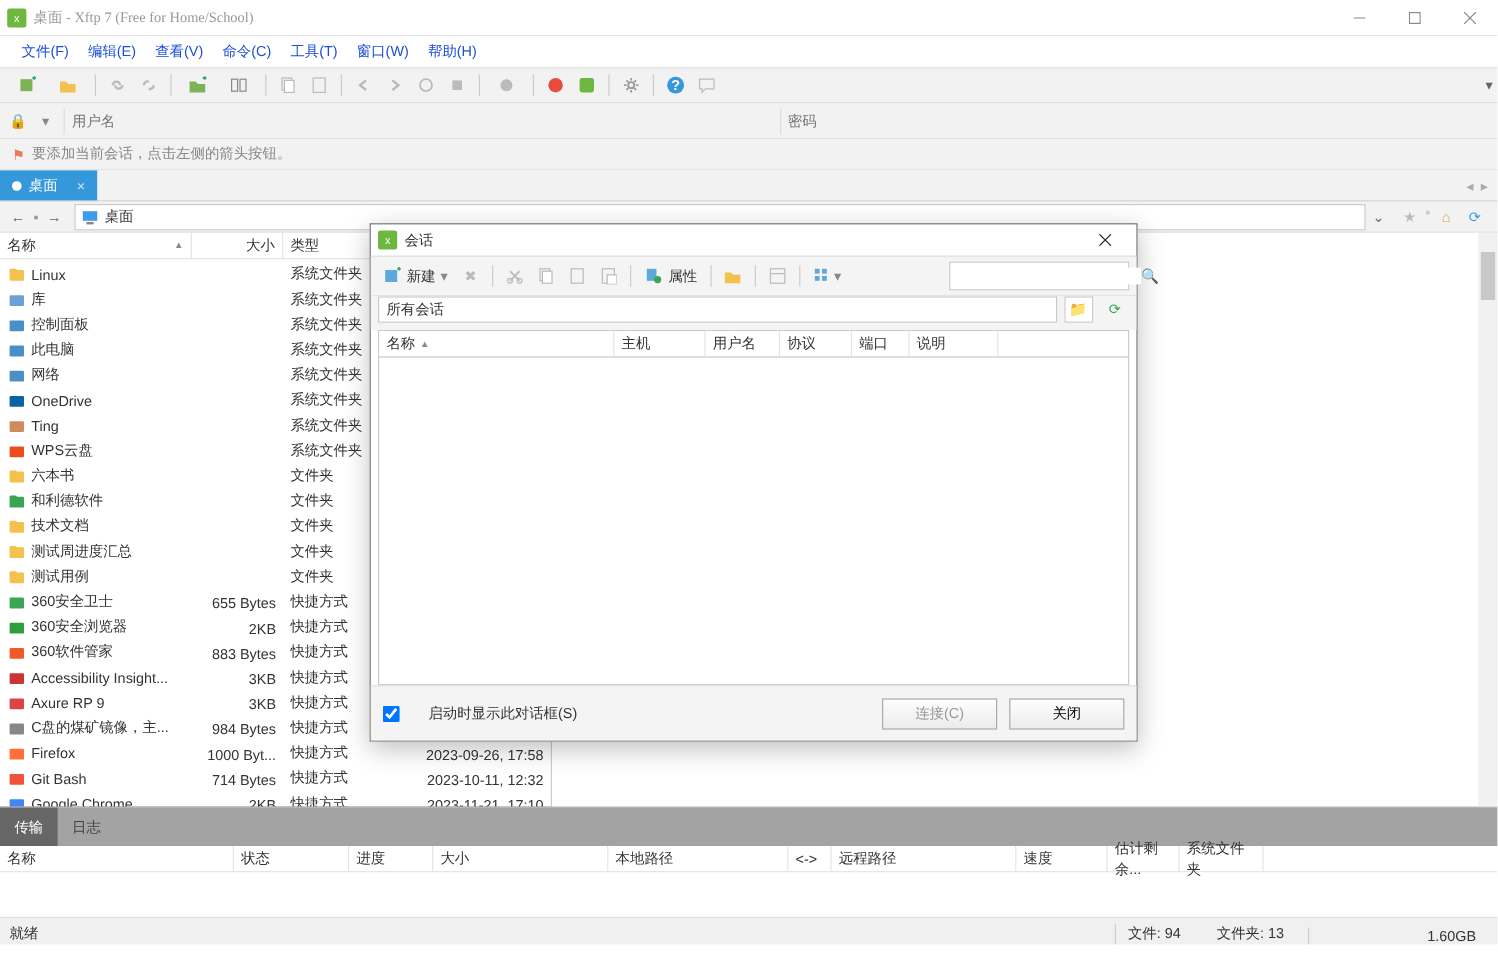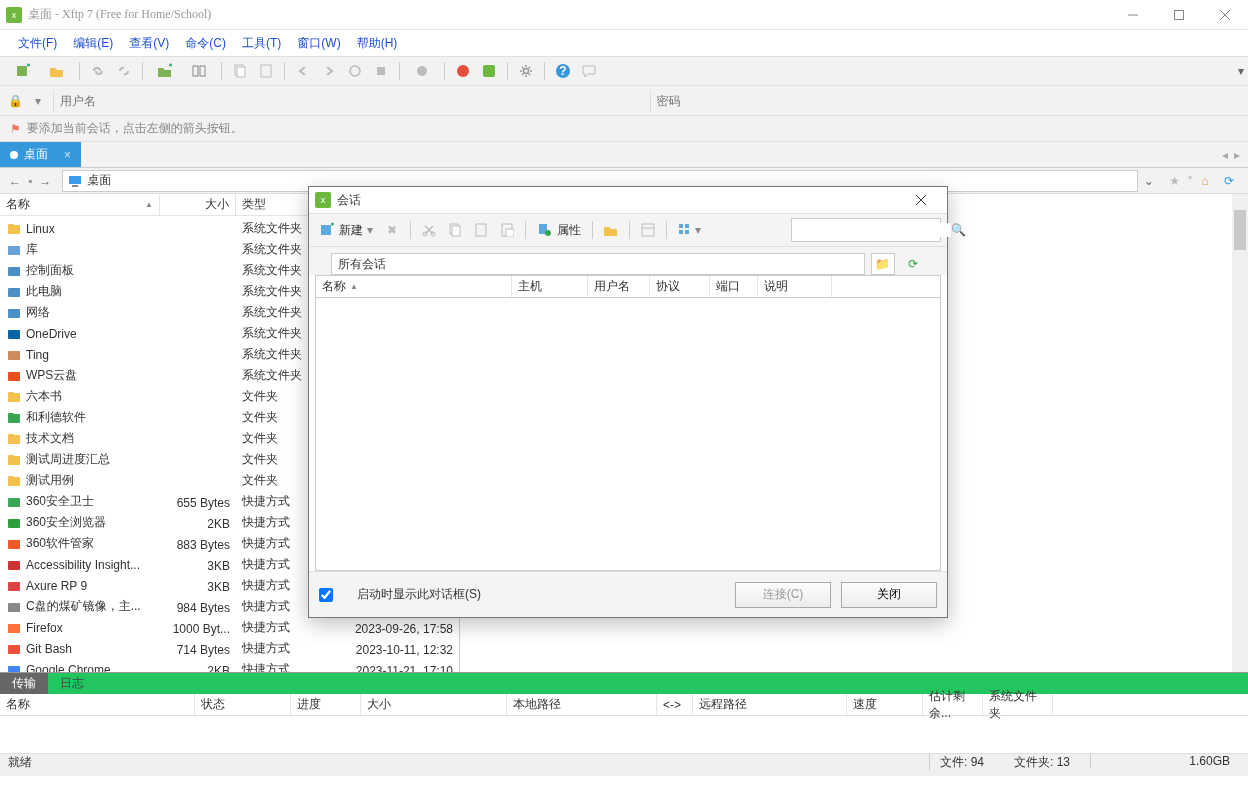--- a/index.html
+++ b/index.html
@@ -66,43 +66,43 @@
 .file-list { flex: 1; overflow: hidden; }
 .file-row { height: 21px; display: flex; align-items: flex-end; }
 .file-row .cell-name { width: 160px; display: flex; align-items: center; gap: 4px; padding: 0 6px; overflow: hidden; white-space: nowrap; text-overflow: ellipsis; }
 .file-row .cell-size { width: 76px; text-align: right; padding: 0 6px; }
 .file-row .cell-type { flex: 1; padding: 0 6px; white-space: nowrap; }
 .file-row .cell-date { padding: 0 6px; white-space: nowrap; }
 .ico { width: 16px; height: 16px; flex-shrink: 0; display: inline-flex; align-items: center; justify-content: center; font-size: 11px; }
 
 
 .transfer-panel { border-top: 1px solid #999; }
-.transfer-tabs { height: 21px; background: #22c55e; display: flex; align-items: stretch; }
+.transfer-tabs { height: 32px; background: #a3a3a3; display: flex; align-items: stretch; }
 .transfer-tabs .ttab { padding: 0 12px; display: flex; align-items: center; color: #444; }
 .transfer-tabs .ttab.active { background: #666; color: #fff; }
 .transfer-hdr { height: 22px; background: #fff; border-bottom: 1px solid #e0e0e0; display: flex; }
 .transfer-hdr .tcol { display: flex; align-items: center; padding: 0 6px; border-right: 1px solid #e5e5e5; }
 .transfer-body { height: 38px; background: #fff; border-bottom: 1px solid #e0e0e0; }
 
 
-.statusbar { height: 22px; background: #f0f0f0; display: flex; align-items: flex-start; padding: 0 8px; gap: 20px; }
+.statusbar { height: 22px; background: #f0f0f0; display: flex; align-items: flex-end; padding: 0 8px; gap: 20px; }
 .statusbar .spacer { flex: 1; }
 .statusbar .cell { padding: 0 10px; border-left: 1px solid #ccc; }
 
 
 .dialog { position: absolute; left: 308px; top: 186px; width: 640px; height: 432px; background: #fff; border: 1px solid #777; box-shadow: 0 6px 20px rgba(0,0,0,.25); display: flex; flex-direction: column; }
 .dlg-title { height: 26px; display: flex; align-items: center; padding: 0 6px; }
 .dlg-title .app-icon { width: 16px; height: 16px; background: #6fb83f; border-radius: 2px; display: flex; align-items: center; justify-content: center; color: #fff; font-size: 9px; margin-right: 6px; }
 .dlg-title .dlg-close { margin-left: auto; width: 40px; height: 26px; display: flex; align-items: center; justify-content: center; }
 .dlg-tb { height: 34px; background: #f4f4f4; border-top: 1px solid #e0e0e0; border-bottom: 1px solid #e0e0e0; display: flex; align-items: center; padding: 0 6px; gap: 4px; }
 .dlg-tb .btn-text { display: flex; align-items: center; gap: 4px; color: #333; padding: 2px 4px; }
 .dlg-tb .search { margin-left: auto; width: 150px; height: 24px; border: 1px solid #ccc; background: #fff; display: flex; align-items: center; padding: 0 4px; }
 .dlg-tb .search input { border: none; outline: none; flex: 1; }
 .dlg-tb .search .si { color: #999; }
-.dlg-path { height: 28px; background: #f4f4f4; display: flex; align-items: flex-end; padding: 0 22px; gap: 6px; }
+.dlg-path { height: 28px; background: #f4f4f4; display: flex; align-items: flex-start; padding: 0 6px; gap: 6px; }
 .dlg-path .pinput { flex: 1; height: 22px; border: 1px solid #ccc; background: #fff; padding: 0 6px; display: flex; align-items: center; }
 .dlg-path .pbtn { width: 24px; height: 22px; border: 1px solid #ccc; background: #fff; display: flex; align-items: center; justify-content: center; }
 .dlg-cols { height: 22px; background: #fff; border-bottom: 1px solid #e0e0e0; display: flex; }
 .dlg-cols .dcol { display: flex; align-items: center; padding: 0 6px; border-right: 1px solid #e5e5e5; }
 .dlg-body { flex: 1; background: #fff; border: 1px solid #ccc; margin: 0 6px; margin-top: -1px; }
 .dlg-cols-wrap { margin: 0 6px; border: 1px solid #ccc; border-bottom: none; }
 .dlg-foot { height: 46px; background: #f4f4f4; border-top: 1px solid #e0e0e0; display: flex; align-items: center; padding: 0 10px; gap: 10px; }
 .dlg-foot .chk { display: flex; align-items: center; gap: 24px; }
 .dlg-foot .chk input { width: 14px; height: 14px; }
 .dlg-foot .spacer { flex: 1; }

